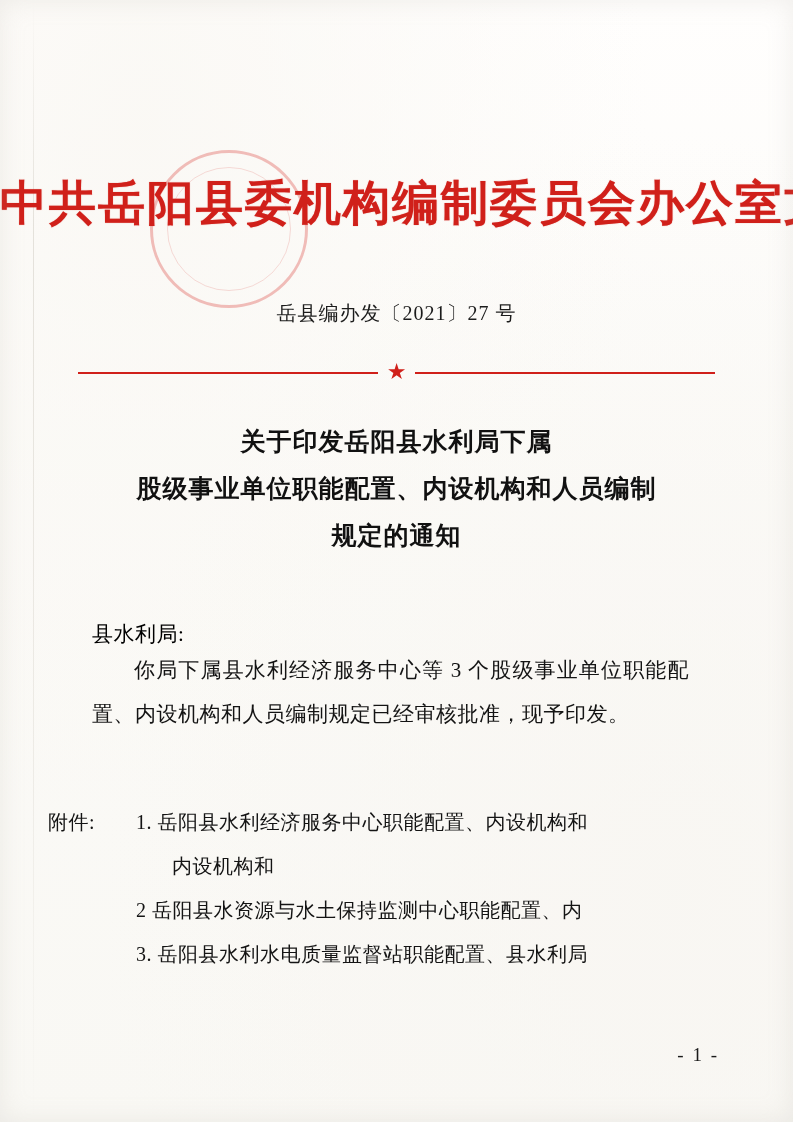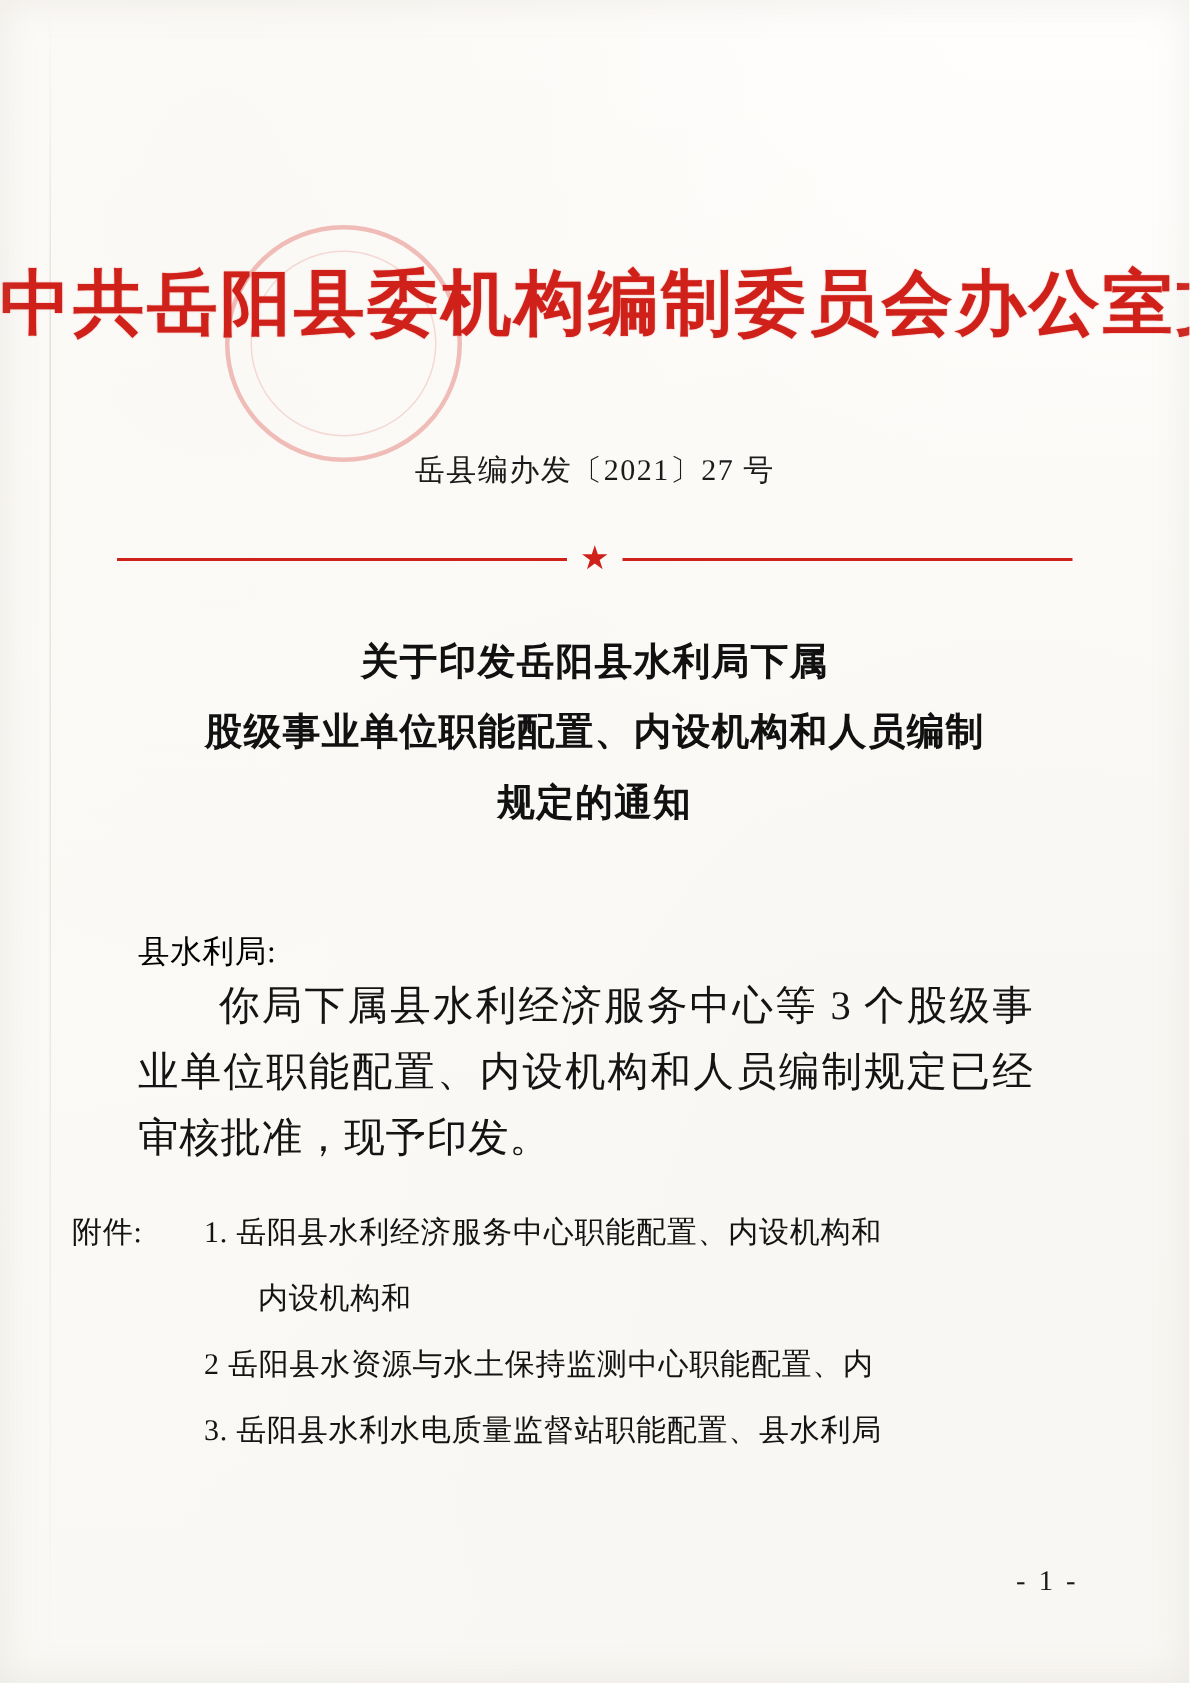--- a/index.html
+++ b/index.html
@@ -133,21 +133,21 @@
     font-size: 21px;
     color: #000000;
     letter-spacing: 0.5px;
     margin-top: 14px;
   }
   .body-para {
     position: absolute;
     left: 92px;
     right: 104px;
     top: 648px;
-    font-size: 27px;
+    font-size: 21px;
     line-height: 44px;
     color: #141414;
     text-align: justify;
     text-indent: 2em;
     letter-spacing: 0.5px;
   }
 
   .attachments {
     position: absolute;
     left: 92px;

